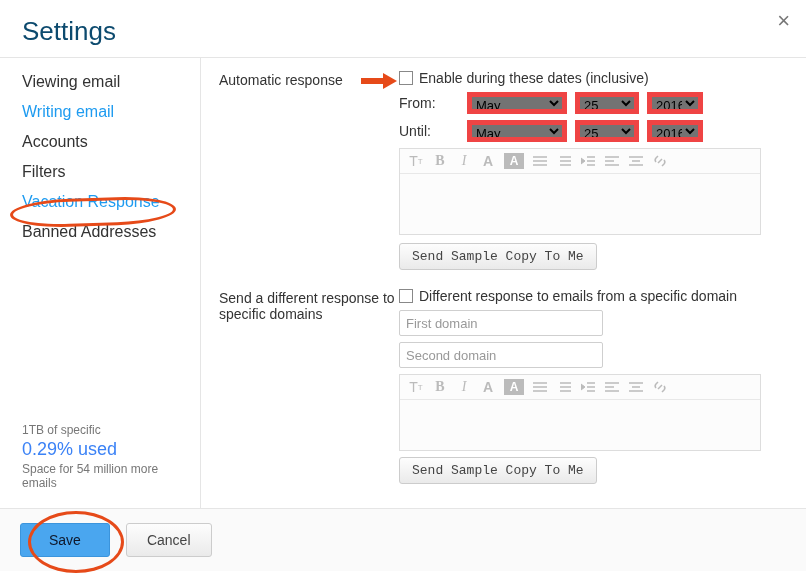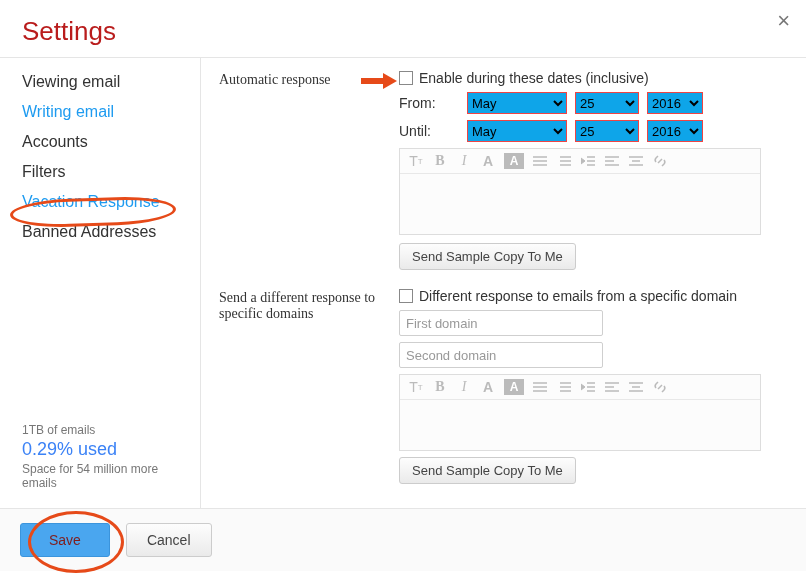--- a/index.html
+++ b/index.html
@@ -1,57 +1,57 @@
 <!DOCTYPE html>
 <html><head>
 <meta charset="utf-8">
 <style>
   html,body{margin:0;padding:0;font-family:"Helvetica Neue",Helvetica,Arial,sans-serif;background:#f6f6f6;color:#333;}
   .window{width:806px;height:585px;background:#fff;position:relative;box-shadow:0 0 4px rgba(0,0,0,.15);}
   .close-x{position:absolute;top:8px;right:16px;font-size:22px;color:#777;cursor:pointer;}
-  .title{font-size:26px;font-weight:300;color:#b91c1c;padding:16px 22px 10px 22px;}
+  .title{font-size:26px;font-weight:300;color:#0c4a6e;padding:16px 22px 10px 22px;}
   .hr{height:1px;background:#e5e5e5;margin:0;}
   .body{display:flex;height:450px;}
   .sidebar{width:200px;border-right:1px solid #e5e5e5;padding:10px 0;position:relative;display:flex;flex-direction:column;}
   .nav{flex:1;}
   .nav-item{padding:4px 22px;height:22px;line-height:20px;font-size:16px;color:#333;cursor:pointer;}
   .nav-item.active{color:#1e9bf0;}
   .nav-circle{position:absolute;left:10px;top:140px;width:160px;height:22px;border:3px solid #e64a19;border-radius:50%/70%;transform:rotate(-2deg);pointer-events:none;}
   .storage{padding:0 22px 8px 22px;font-size:12px;color:#777;}
   .storage .used{font-size:18px;font-weight:400;color:#3b82f6;margin:2px 0;}
   .content{flex:1;padding:12px 18px 0 18px;overflow:hidden;}
   .row{display:flex;align-items:flex-start;margin-bottom:18px;}
-  .row-label{width:180px;font-size:14px;color:#333;padding-top:2px;font-family:Liberation Serif, serif;}
+  .row-label{width:180px;font-size:14px;color:#333;padding-top:2px;}
   .row-body{flex:1;position:relative;}
   .arrow{position:absolute;left:-38px;top:4px;width:36px;height:14px;pointer-events:none;}
   .arrow .shaft{position:absolute;left:0;top:4px;width:26px;height:6px;background:#e64a19;}
   .arrow .head{position:absolute;left:22px;top:-1px;width:0;height:0;border-left:14px solid #e64a19;border-top:8px solid transparent;border-bottom:8px solid transparent;}
   .chk-line{display:flex;align-items:center;gap:6px;font-size:14px;margin-bottom:6px;}
   .chk{width:12px;height:12px;border:1px solid #888;background:#fff;display:inline-block;}
   .date-line{display:flex;align-items:center;gap:8px;margin-bottom:6px;font-size:14px;}
   .date-line .lbl{width:60px;}
-  select{font-size:13px;background:#0ea5e9;border:1px solid #ef4444;height:22px;}
+  select{font-size:13px;background:#737373;border:5px solid #ef4444;height:22px;}
   select.month{width:100px;}
   select.day{width:64px;}
   select.year{width:56px;}
   .editor{border:1px solid #ddd;background:#fcfcfc;width:360px;}
   .toolbar{display:flex;align-items:center;gap:8px;padding:4px 8px;border-bottom:1px solid #e8e8e8;color:#bbb;font-size:14px;}
   .tb-ic{width:16px;height:16px;display:flex;align-items:center;justify-content:center;}
   .tb-ic svg{fill:#bbb;stroke:#bbb;}
   .tb-bold{font-weight:700;font-family:Georgia,serif;}
   .tb-italic{font-style:italic;font-family:Georgia,serif;}
   .tb-A{font-family:Arial;font-weight:600;}
   .tb-Abox{background:#bbb;color:#fff;padding:0 2px;font-weight:600;font-size:12px;}
   .editor-area{height:60px;}
   .editor-area.short{height:50px;}
-  .btn{display:inline-block;background:linear-gradient(#fdfdfd,#eaeaea);border:1px solid #ccc;border-radius:3px;padding:5px 12px;font-size:13px;color:#444;cursor:pointer;margin-top:8px;}
+  .btn{display:inline-block;background:linear-gradient(#fdfdfd,#eaeaea);border:1px solid #ccc;border-radius:3px;padding:5px 12px;font-size:13px;color:#444;cursor:pointer;margin-top:8px;font-family:Liberation Mono, monospace;}
   .domain-input{width:190px;height:20px;border:1px solid #cfcfcf;border-radius:2px;padding:2px 6px;font-size:13px;color:#3b82f6;margin-bottom:6px;display:block;}
   .domain-input::placeholder{color:#999;}
   .footer{height:62px;border-top:1px solid #e5e5e5;background:#fafafa;display:flex;align-items:center;padding:0 20px;gap:16px;position:relative;}
-  .btn-save{background:#4aa6ef;color:#7f1d1d;border:1px solid #3b94dc;border-radius:3px;padding:8px 28px;font-size:14px;cursor:pointer;}
+  .btn-save{background:#4aa6ef;color:#0f172a;border:1px solid #3b94dc;border-radius:3px;padding:8px 28px;font-size:14px;cursor:pointer;}
   .btn-cancel{background:linear-gradient(#fdfdfd,#eaeaea);border:1px solid #ccc;border-radius:3px;padding:8px 20px;font-size:14px;color:#444;cursor:pointer;}
   .save-circle{position:absolute;left:28px;top:2px;width:90px;height:56px;border:3px solid #e64a19;border-radius:50%;pointer-events:none;}
 </style>
 </head>
 <body>
 
 <div class="window">
   <div class="close-x">×</div>
   <div class="title">Settings</div>
   <div class="hr"></div>
@@ -61,21 +61,21 @@
       <div class="nav">
         <div class="nav-item">Viewing email</div>
         <div class="nav-item active">Writing email</div>
         <div class="nav-item">Accounts</div>
         <div class="nav-item">Filters</div>
         <div class="nav-item active">Vacation Response</div>
         <div class="nav-item">Banned Addresses</div>
       </div>
       <div class="nav-circle"></div>
       <div class="storage">
-        <div>1TB of emails</div>
+        <div>1TB of specific</div>
         <div class="used">0.29% used</div>
         <div>Space for 54 million more emails</div>
       </div>
     </div>
 
     <div class="content">
 
       <div class="row">
         <div class="row-label">Automatic response</div>
         <div class="row-body">

